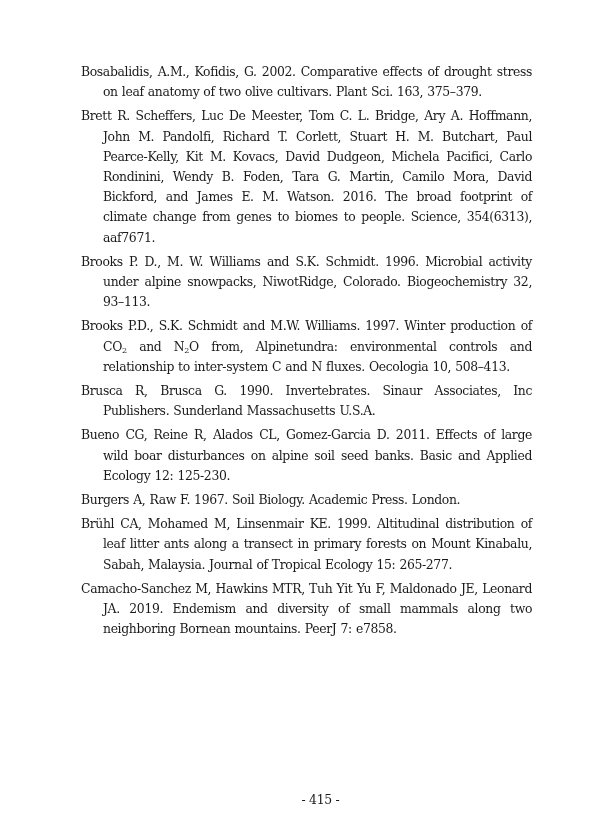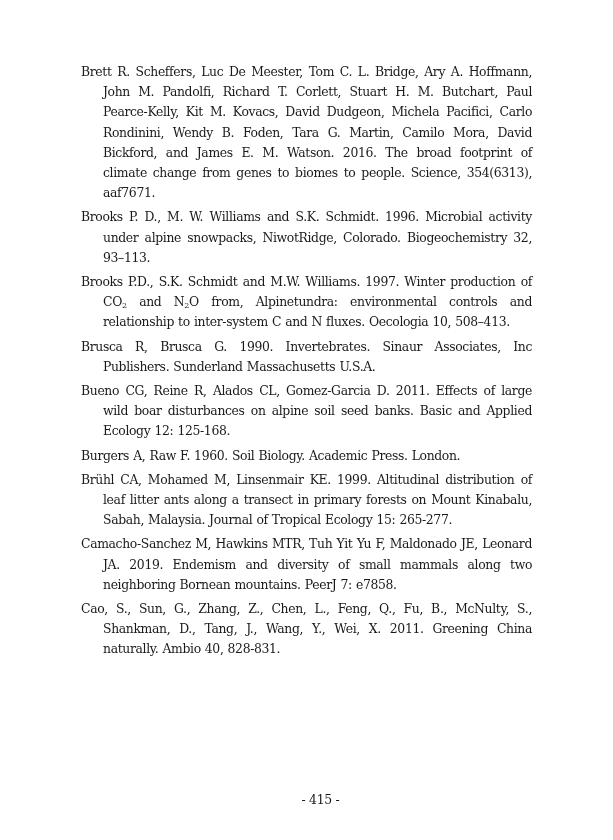--- a/index.html
+++ b/index.html
@@ -19,24 +19,24 @@
     .page-number {
       position: absolute; left: 0; right: 0; top: 792px; text-align: center;
       font-family: "DejaVu Serif", "Liberation Serif", serif;
       font-size: 12.4px; color: #1a1a1a; letter-spacing: -0.3px; padding-left: 28px;
     }
   </style>
 </head>
 <body>
 
 <div class="page">
+  <p class="ref">Bosabalidis, A.M., Kofidis, G. 2002. Comparative effects of drought stress on leaf anatomy of two olive cultivars. Plant Sci. 163, 375–379.</p>
   <p class="ref">Brett R. Scheffers, Luc De Meester, Tom C. L. Bridge, Ary A. Hoffmann, John M. Pandolfi, Richard T. Corlett, Stuart H. M. Butchart, Paul Pearce-Kelly, Kit M. Kovacs, David Dudgeon, Michela Pacifici, Carlo Rondinini, Wendy B. Foden, Tara G. Martin, Camilo Mora, David Bickford, and James E. M. Watson. 2016. The broad footprint of climate change from genes to biomes to people. Science, 354(6313), aaf7671.</p>
   <p class="ref">Brooks P. D., M. W. Williams and S.K. Schmidt. 1996. Microbial activity under alpine snowpacks, NiwotRidge, Colorado. Biogeochemistry 32, 93–113.</p>
   <p class="ref"><span>Brooks P.D., S.K. Schmidt and M.W. Williams. 1997. Winter production of CO</span><sub>2</sub><span> and N</span><sub>2</sub><span>O from, Alpinetundra: environmental controls and relationship to inter-system C and N fluxes. Oecologia 10, 508–413.</span></p>
   <p class="ref">Brusca R, Brusca G. 1990. Invertebrates. Sinaur Associates, Inc Publishers. Sunderland Massachusetts U.S.A.</p>
-  <p class="ref">Bueno CG, Reine R, Alados CL, Gomez-Garcia D. 2011. Effects of large wild boar disturbances on alpine soil seed banks. Basic and Applied Ecology 12: 125-168.</p>
-  <p class="ref">Burgers A, Raw F. 1960. Soil Biology. Academic Press. London.</p>
+  <p class="ref">Bueno CG, Reine R, Alados CL, Gomez-Garcia D. 2011. Effects of large wild boar disturbances on alpine soil seed banks. Basic and Applied Ecology 12: 125-230.</p>
+  <p class="ref">Burgers A, Raw F. 1967. Soil Biology. Academic Press. London.</p>
   <p class="ref">Brühl CA, Mohamed M, Linsenmair KE. 1999. Altitudinal distribution of leaf litter ants along a transect in primary forests on Mount Kinabalu, Sabah, Malaysia. Journal of Tropical Ecology 15: 265-277.</p>
   <p class="ref">Camacho-Sanchez M, Hawkins MTR, Tuh Yit Yu F, Maldonado JE, Leonard JA. 2019. Endemism and diversity of small mammals along two neighboring Bornean mountains. PeerJ 7: e7858.</p>
-  <p class="ref">Cao, S., Sun, G., Zhang, Z., Chen, L., Feng, Q., Fu, B., McNulty, S., Shankman, D., Tang, J., Wang, Y., Wei, X. 2011. Greening China naturally. Ambio 40, 828-831.</p>
 </div>
 
 <div class="page-number">- 415 -</div>
 
 </body></html>

